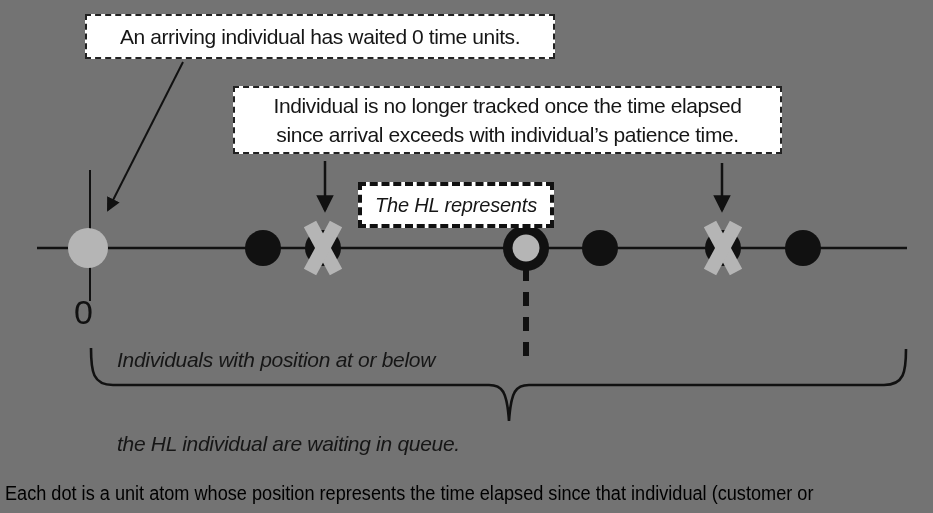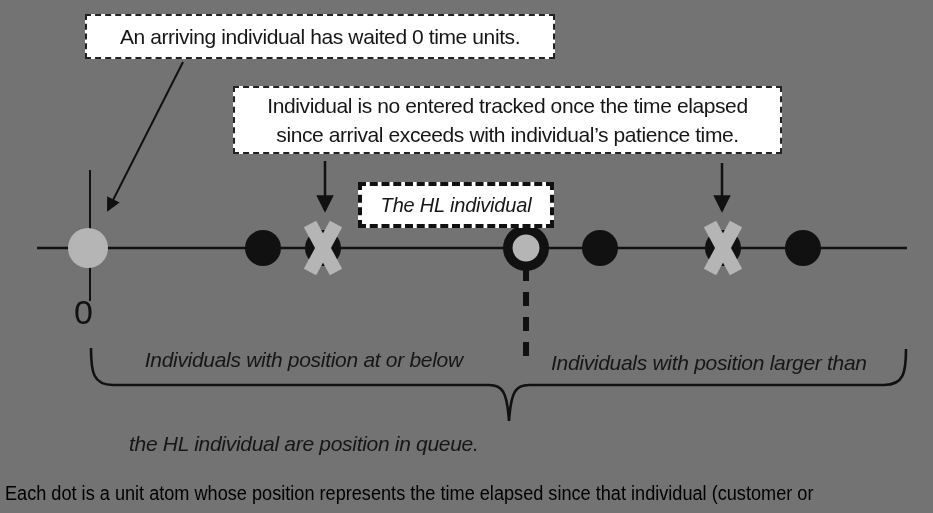--- a/index.html
+++ b/index.html
@@ -16,21 +16,21 @@
   #callout-arriving{left:85px;top:14px;width:466px;height:41px;font-size:21px;}
   #callout-tracking{left:233px;top:86px;width:545px;height:64px;font-size:21px;line-height:29px;}
   #callout-hl{
     left:358px;top:182px;width:188px;height:38px;
     border:4px dashed #111;font-size:20px;font-style:italic;letter-spacing:-0.2px;
   }
   .note{
     font-style:italic;font-size:21px;line-height:28px;color:#161616;letter-spacing:-0.3px;
     white-space:pre;
   }
-  #note-queue{left:129px;top:290px;text-align:center;}
+  #note-queue{left:117px;top:290px;}
   #note-service{left:551px;top:293px;}
   #origin-label{left:74px;top:293px;font-size:34px;color:#111;}
   #drop-dashed{
     left:523px;top:267px;width:6px;height:92px;
     background:repeating-linear-gradient(to bottom,#111 0 14px,transparent 14px 25px);
   }
   #caption{left:5px;top:427px;width:995px;transform:scaleX(0.93);transform-origin:left top;
     font-size:19.5px;line-height:26.5px;color:#000;white-space:pre;}
   svg{position:absolute;left:0;top:0;}
 </style>
@@ -74,37 +74,36 @@
       </g>
   </svg>
 
   <div id="drop-dashed" class="abs"></div>
 
   <div id="callout-arriving" class="abs callout">
     <span>An arriving individual has waited 0 time units.</span>
   </div>
 
   <div id="callout-tracking" class="abs callout">
-    <span>Individual is no entered tracked once the time elapsed</span>
+    <span>Individual is no longer tracked once the time elapsed</span>
     <span>since arrival exceeds with individual’s patience time.</span>
   </div>
 
   <div id="callout-hl" class="abs callout">
-    <span>The HL individual</span>
+    <span>The HL represents</span>
   </div>
 
   <div id="origin-label" class="abs">0</div>
 
   <div id="note-queue" class="abs note">
     <div>Individuals with position at or below</div>
-    <div>the HL individual are position in queue.</div>
+    <div>the HL individual are waiting in queue.</div>
   </div>
 
   <div id="note-service" class="abs note">
-    <div>Individuals with position larger than</div>
   </div>
 
   <div id="caption" class="abs">
     <div>Each dot is a unit atom whose position represents the time elapsed since that individual (customer or</div>
     
     
   </div>
 
 </div>
 

